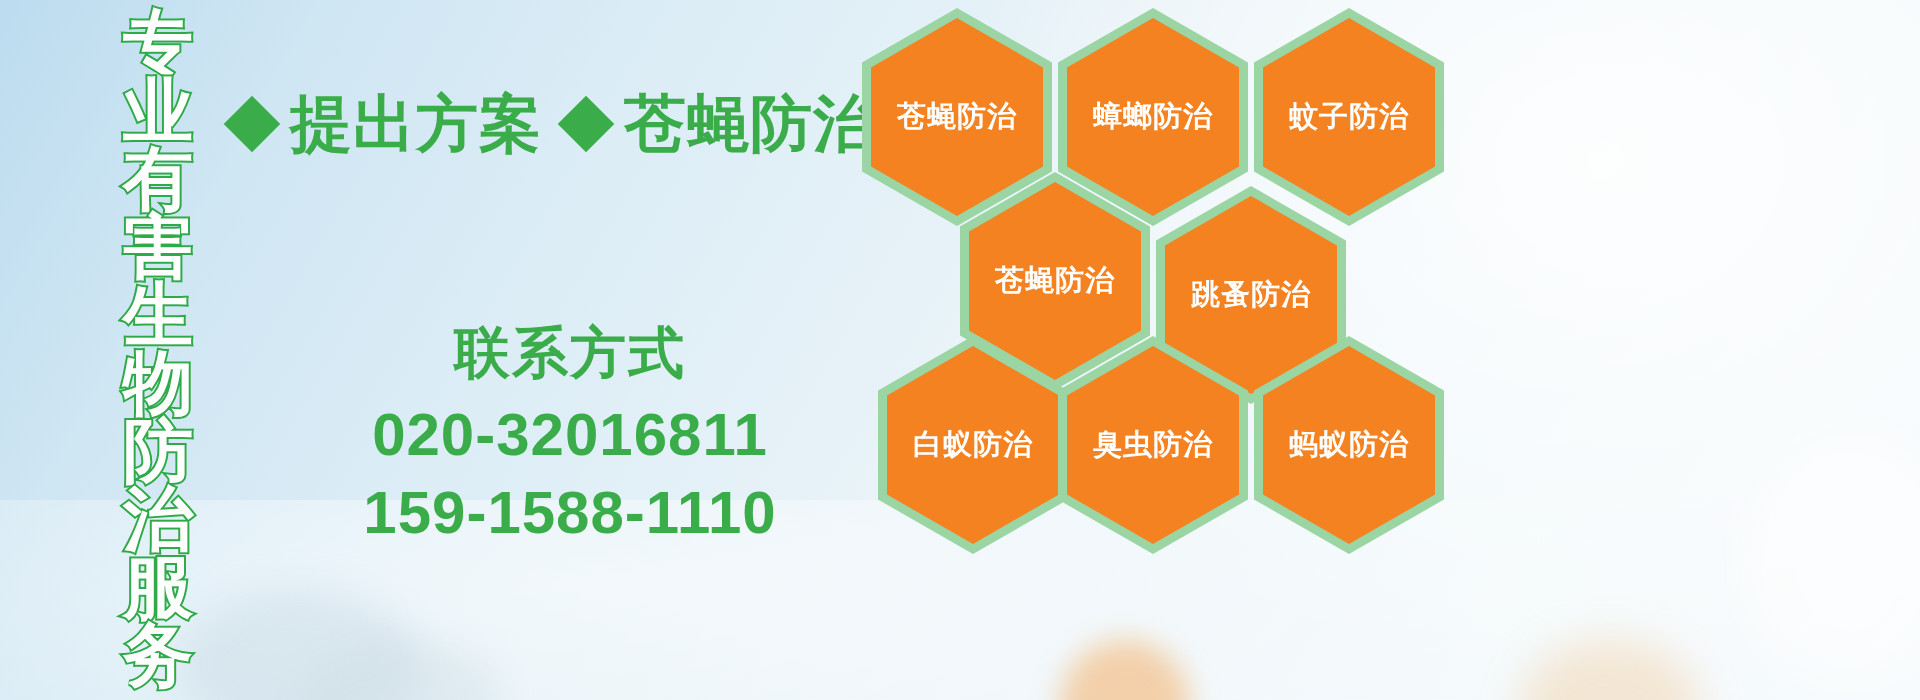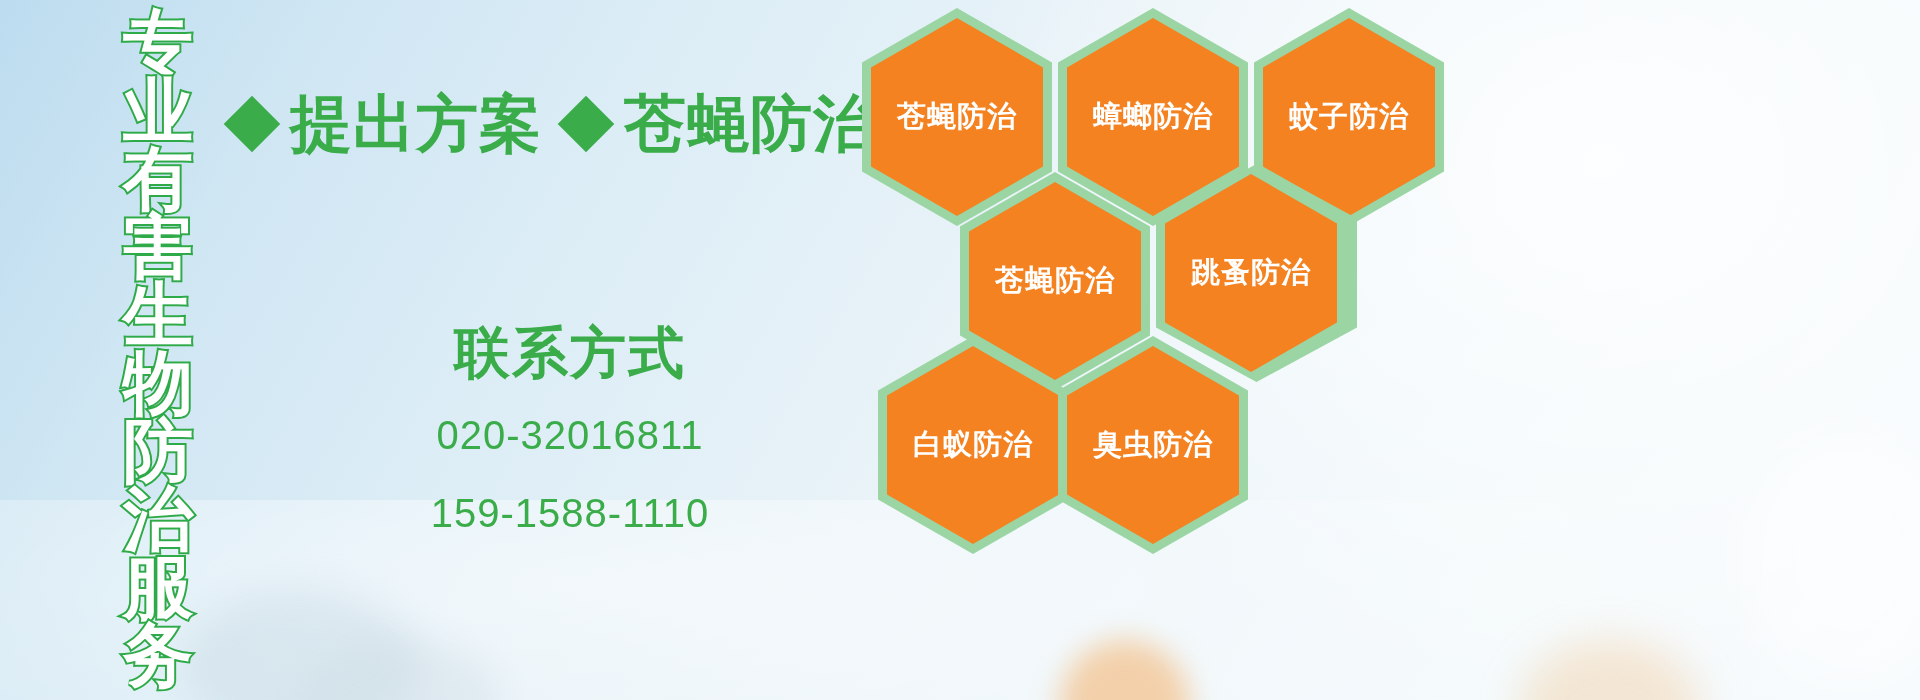--- a/index.html
+++ b/index.html
@@ -151,23 +151,23 @@
   }
   #contact-title {
     font-size: 56px;
     line-height: 66px;
     font-weight: bold;
     letter-spacing: 2px;
     color: #3aad4a;
     margin-bottom: 10px;
   }
   .phone {
-    font-size: 40px;
+    font-size: 60px;
     line-height: 78px;
-    font-weight: normal;
+    font-weight: bold;
     color: #3aad4a;
     letter-spacing: 1px;
   }
 
   
   #hex-grid {
     position: absolute;
     left: 862px;
     top: 0px;
     width: 600px;
@@ -202,21 +202,21 @@
     letter-spacing: 1px;
     white-space: nowrap;
     text-align: center;
   }
 
   
   .hex.r1c1 { left: 0px;   top: 8px; }
   .hex.r1c2 { left: 196px; top: 8px; }
   .hex.r1c3 { left: 392px; top: 8px; }
   .hex.r2c1 { left: 98px;  top: 172px; }
-  .hex.r2c2 { left: 294px; top: 164px; padding-left: 11px; }
+  .hex.r2c2 { left: 294px; top: 186px; }
   .hex.r3c1 { left: 16px;   top: 336px; }
   .hex.r3c2 { left: 196px; top: 336px; }
   .hex.r3c3 { left: 392px; top: 336px; }
 </style>
 </head>
 <body>
 
 <div id="banner">
 
   <div id="glow-right"></div>
@@ -297,16 +297,21 @@
         <span class="hex-label">白蚁防治</span>
       </div>
     </div>
 
     <div class="hex r3c2">
       <div class="hex-inner">
         <span class="hex-label">臭虫防治</span>
       </div>
     </div>
 
+    <div class="hex r3c3">
+      <div class="hex-inner">
+        <span class="hex-label">蚂蚁防治</span>
+      </div>
+    </div>
 
   </div>
 
 </div>
 
 </body></html>

